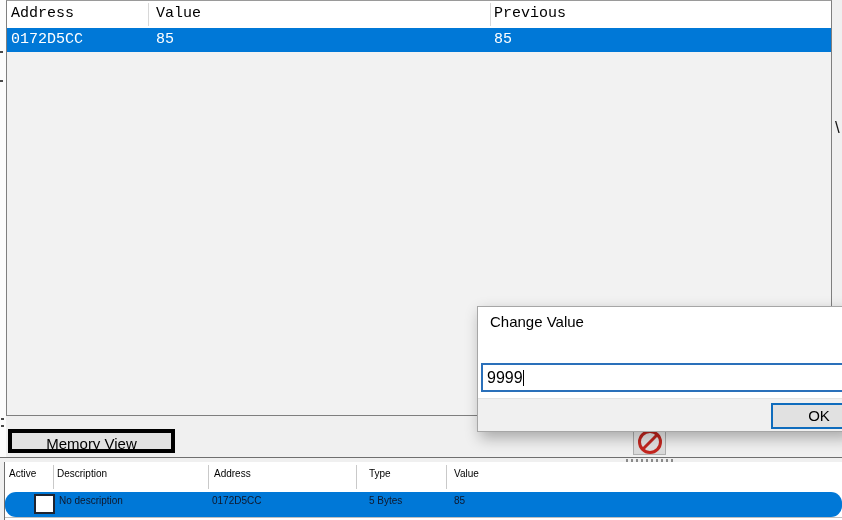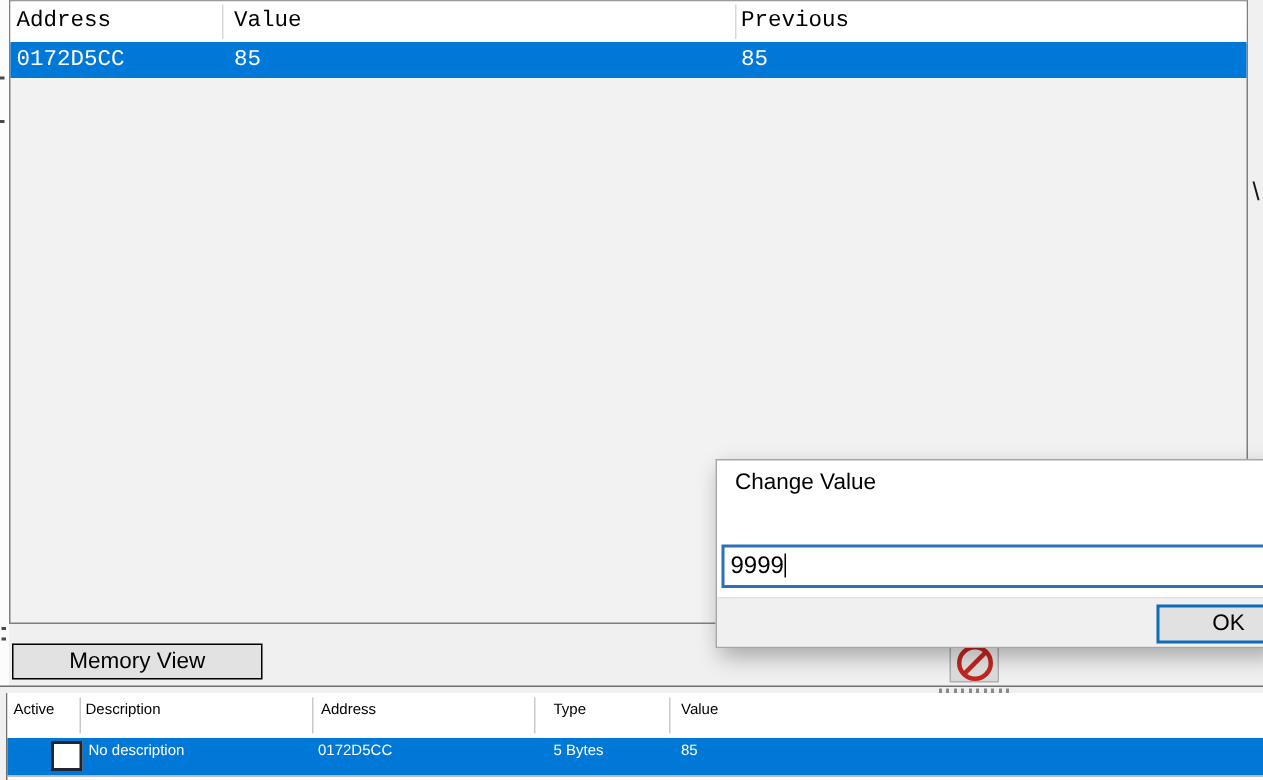--- a/index.html
+++ b/index.html
@@ -19,38 +19,38 @@
   .scan-col{position:absolute;top:4px;white-space:nowrap;}
   .scan-row{position:absolute;left:0;top:27px;right:0;height:24px;background:#0078d7;
             color:#ffffff;font-family:"Liberation Mono",monospace;font-size:15px;}
   .scan-row .scan-col{top:3px;}
   .c-addr{left:4px;} .c-val{left:149px;} .c-prev{left:487px;text-align:right;}
   
   .edge-glyph{position:absolute;left:835px;top:118px;font-size:17px;color:#151515;
               font-family:"Liberation Sans",sans-serif;}
   
   .mem-btn{position:absolute;left:8px;top:429px;width:167px;height:24px;
-           background:#e2e2e2;border:1px solid #000000;box-sizing:border-box;
+           background:#e2e2e2;border:4px solid #000000;box-sizing:border-box;
            font-size:15px;color:#000;text-align:center;line-height:21px;}
   
   .hline{position:absolute;left:0;top:457px;width:842px;height:1px;background:#6f6f6f;}
   .grip{position:absolute;left:626px;top:459px;width:48px;height:3px;
         background:repeating-linear-gradient(90deg,#8a8a8a 0 2px,transparent 2px 5px);}
   
   .icon-box{position:absolute;left:633px;top:426px;width:33px;height:29px;
             border:1px solid #b0b0b0;box-sizing:border-box;
             background:linear-gradient(180deg,#fafafa,#d8d8d8);z-index:1;}
   
   .addr-list{position:absolute;left:4px;top:462px;width:838px;height:58px;
              background:#ffffff;border-left:1px solid #6f6f6f;box-sizing:border-box;
              font-size:10px;color:#000;}
   .addr-header{position:absolute;left:0;top:0;right:0;height:30px;background:#fff;}
   .addr-header .sep{position:absolute;top:3px;height:24px;width:1px;background:#c9c9c9;}
   .addr-col{position:absolute;top:6px;white-space:nowrap;}
-  .addr-row{position:absolute;left:0;top:30px;right:0;height:25px;background:#0078d7;color:#ffffff;}
+  .addr-row{position:absolute;left:0;top:30px;right:0;height:25px;background:#0078d7;color:#0f172a;border-radius:11px;}
   .addr-row .addr-col{top:3px;}
   .addr-bottomline{position:absolute;left:0;top:55px;right:0;height:1px;background:#bfbfbf;}
   .a-active{left:4px;} .a-desc{left:54px;} .a-addr{left:207px;} .a-type{left:364px;} .a-value{left:449px;}
   .addr-header .a-desc{left:52px;} .addr-header .a-addr{left:209px;}
   .checkbox{position:absolute;left:29px;top:2px;width:21px;height:20px;background:#ffffff;
             border:2px solid #1f2430;box-sizing:border-box;}
   
   .dialog{position:absolute;left:477px;top:306px;width:372px;height:126px;background:#ffffff;
           border:1px solid #a6a6a6;box-sizing:border-box;z-index:10;
           box-shadow:3px 6px 14px rgba(0,0,0,0.30);}

